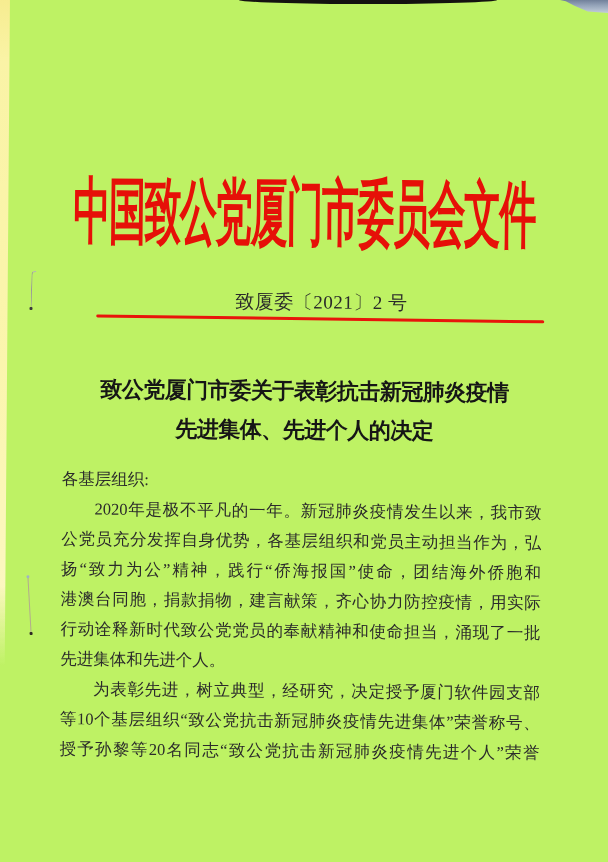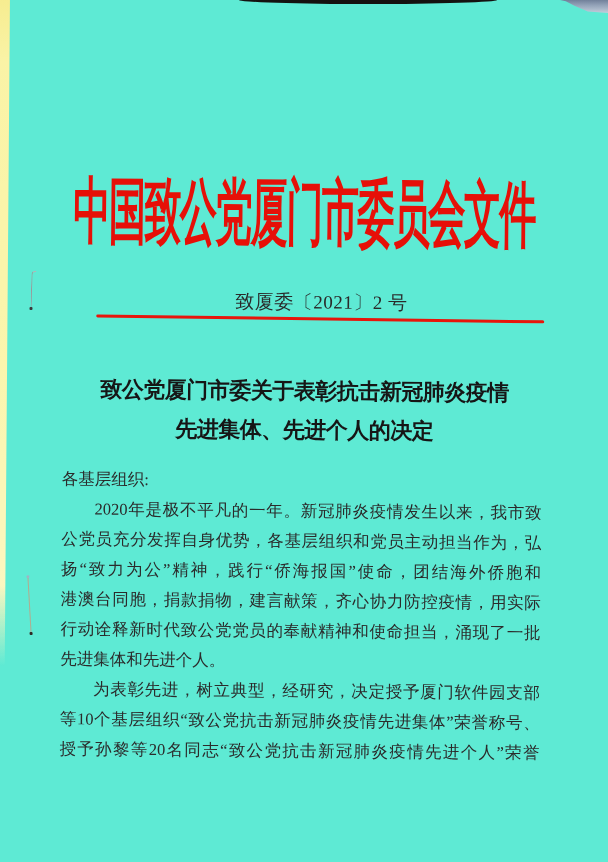--- a/index.html
+++ b/index.html
@@ -1,18 +1,18 @@
 <!DOCTYPE html>
 <html style="--header-red: #e61008; --rule-red: #e8150b; --body-ink: #2b2b2b;"><head>
 <meta charset="utf-8">
 <style>
   html,body { margin:0; padding:0; background:#ffffff; }
   .page {
     position:relative; width:608px; height:862px;
-    background:#5eead4; overflow:hidden;
+    background:#bef264; overflow:hidden;
     font-family:"Liberation Serif","DejaVu Serif",serif;
   }
 
   
   .yellow-band {
     position:absolute; left:0px; top:-6px; width:10px; height:672px;
     background:linear-gradient(180deg,#f6ec8e 0%,#faf3a6 10%,#fbf5ad 55%,#fcf7c0 88%,rgba(252,247,192,0) 100%);
     transform:rotate(0.45deg); transform-origin:top left;
     filter:blur(0.4px);
   }

